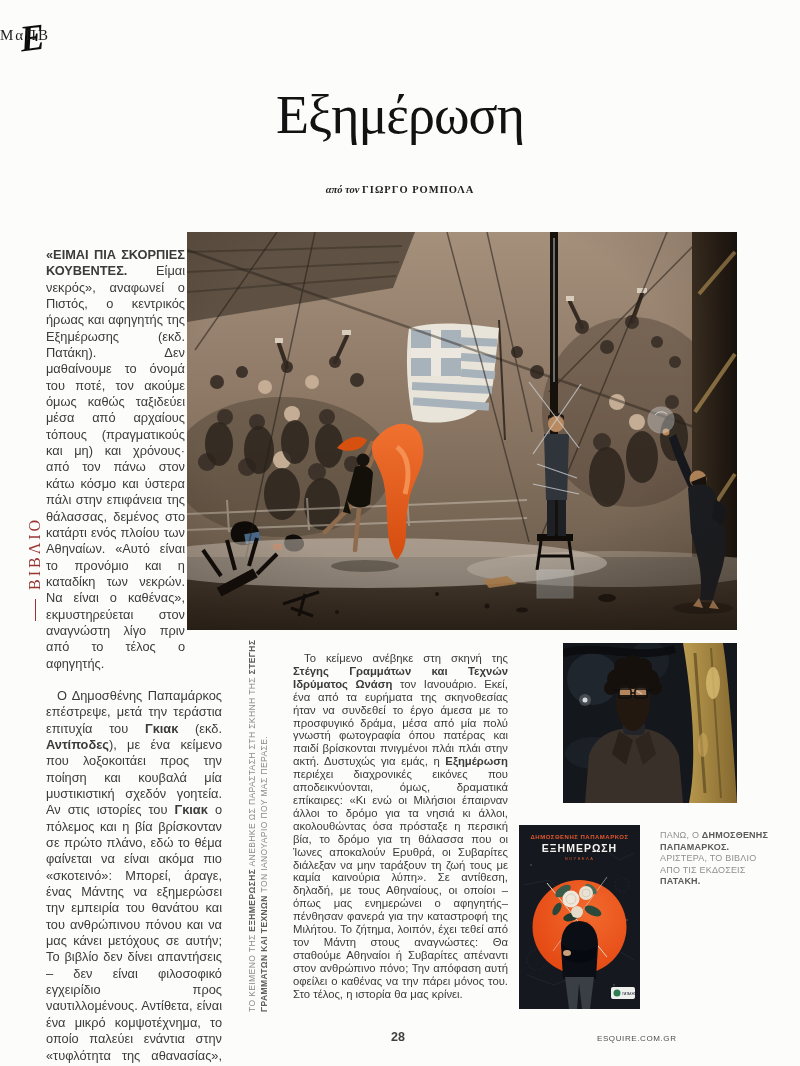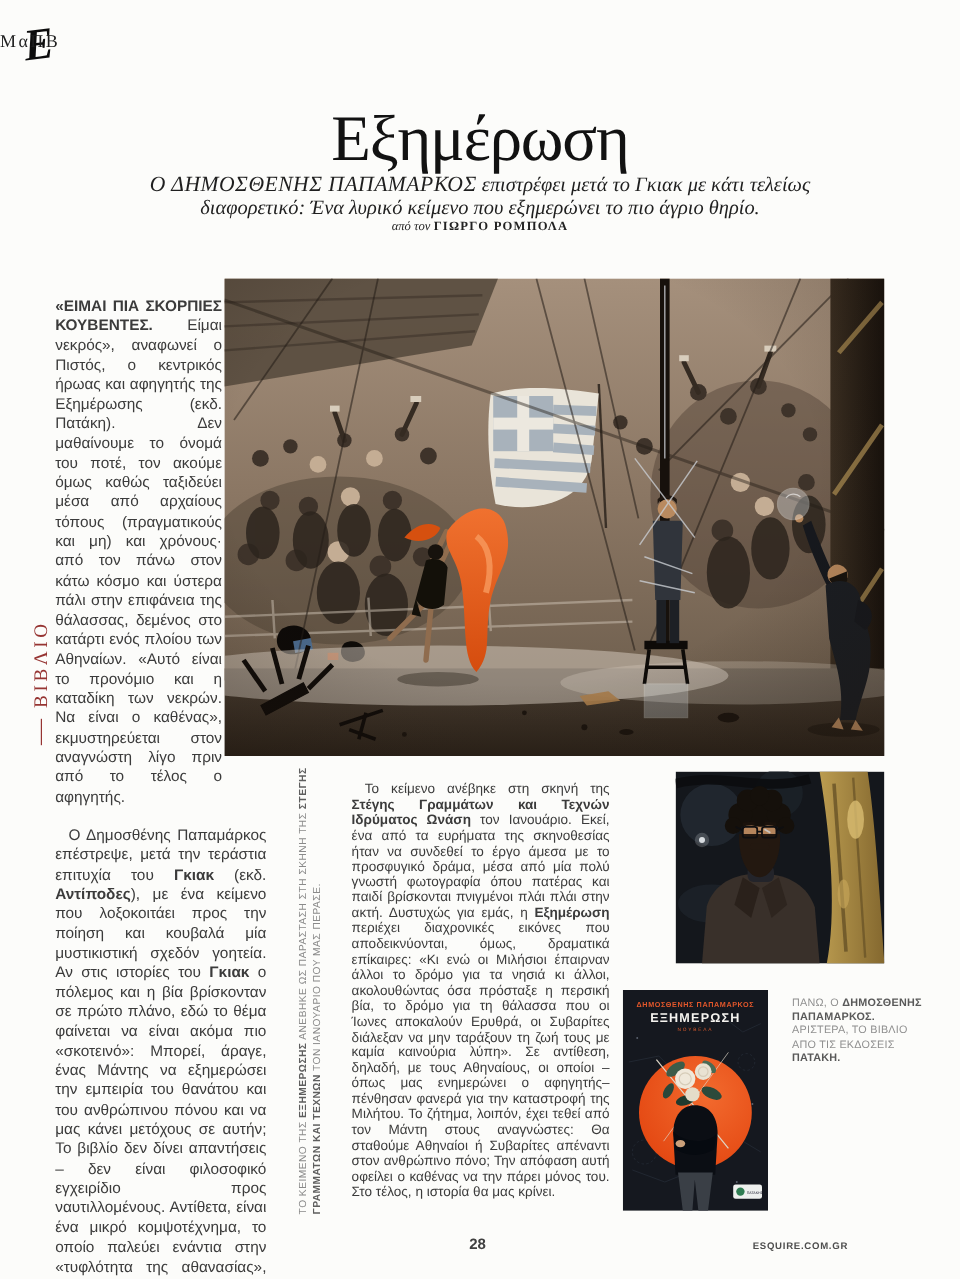--- a/index.html
+++ b/index.html
@@ -11,21 +11,21 @@
         font-size:37px;color:#0c0c0c;transform:rotate(-7deg);}
   .runhead{left:0;top:27px;width:800px;font-family:"Liberation Serif",serif;
         font-size:15px;letter-spacing:2px;color:#1d1d1d;}
   .headline{left:0;top:84px;width:800px;text-align:center;font-family:"Liberation Serif",serif;
         font-size:54px;color:#121212;letter-spacing:-1px;}
   .standfirst{left:80px;top:144px;width:640px;text-align:center;font-family:"Liberation Serif",serif;
         font-style:italic;font-size:17px;line-height:19px;color:#1f1f1f;}
   .standfirst .name-caps{font-size:18px;letter-spacing:.4px;}
   .byline{left:0;top:184px;width:800px;text-align:center;font-family:"Liberation Serif",serif;
         font-size:10.5px;color:#222;}
-  .byline .pre{font-style:italic;font-weight:400;}
+  .byline .pre{font-style:italic;font-weight:700;}
   .byline .nm{letter-spacing:1px;font-weight:700;}
   
   .seclabel{left:26px;top:483px;width:138px;height:20px;transform:rotate(-90deg) translateX(-138px);
         transform-origin:0 0;font-family:"Liberation Serif",serif;font-size:16px;letter-spacing:3px;
         color:#963432;white-space:nowrap;}
   .seclabel .dash{display:inline-block;width:22px;border-top:1.5px solid #963432;margin-right:9px;
         vertical-align:4px;}
   
   .col{ text-align:justify; }
   .col p{margin:16px;}
@@ -40,34 +40,33 @@
         transform-origin:0 0;font-size:8.5px;line-height:11.5px;letter-spacing:.4px;color:#8a8a8a;}
   .vcap .b{color:#5e5e5e;}
   
   .authorph{left:563px;top:643px;width:174px;height:160px;}
   .cover{left:519px;top:825px;width:121px;height:128px;}
   .bookcap{left:660px;top:830px;width:116px;font-size:9px;line-height:11.6px;letter-spacing:.2px;
         color:#8f8f8f;}
   .bookcap .b{color:#595959;text-align:center;}
   
   .pageno{left:368px;top:1030px;width:60px;text-align:center;font-size:12.5px;font-weight:700;color:#404040;}
-  .site{left:597px;top:1034px;width:140px;text-align:center;font-size:8px;font-weight:700;
+  .site{left:597px;top:1034px;width:140px;text-align:left;font-size:8px;font-weight:400;
         letter-spacing:.6px;color:#4e4e4e;}
   svg{display:block;}
 </style>
 </head>
 <body>
 
 <div class="page">
 
   <div class="abs logo">Ε</div>
   <div class="abs runhead">ΜαΠΒ</div>
 
   <h1 class="abs headline" style="margin:0;font-weight:400;">Εξημέρωση</h1>
-  <div class="abs standfirst"><span class="name-caps">Ο ΔΗΜΟΣΘΕΝΗΣ ΠΑΠΑΜΑΡΚΟΣ</span><span> επιστρέφει μετά το Γκιακ με κάτι τελείως διαφορετικό: Ένα λυρικό κείμενο που εξημερώνει το πιο άγριο θηρίο.</span></div>
   <div class="abs byline">
     <span class="pre">από τον </span><span class="nm">ΓΙΩΡΓΟ ΡΟΜΠΟΛΑ</span>
   </div>
 
   <div class="abs seclabel">
     <span class="dash"></span><span>ΒΙΒΛΙΟ</span>
   </div>
 
   <div class="abs" style="left:187px;top:232px;width:550px;height:398px;">
     <svg width="550" height="398" viewBox="0 0 550 398">

